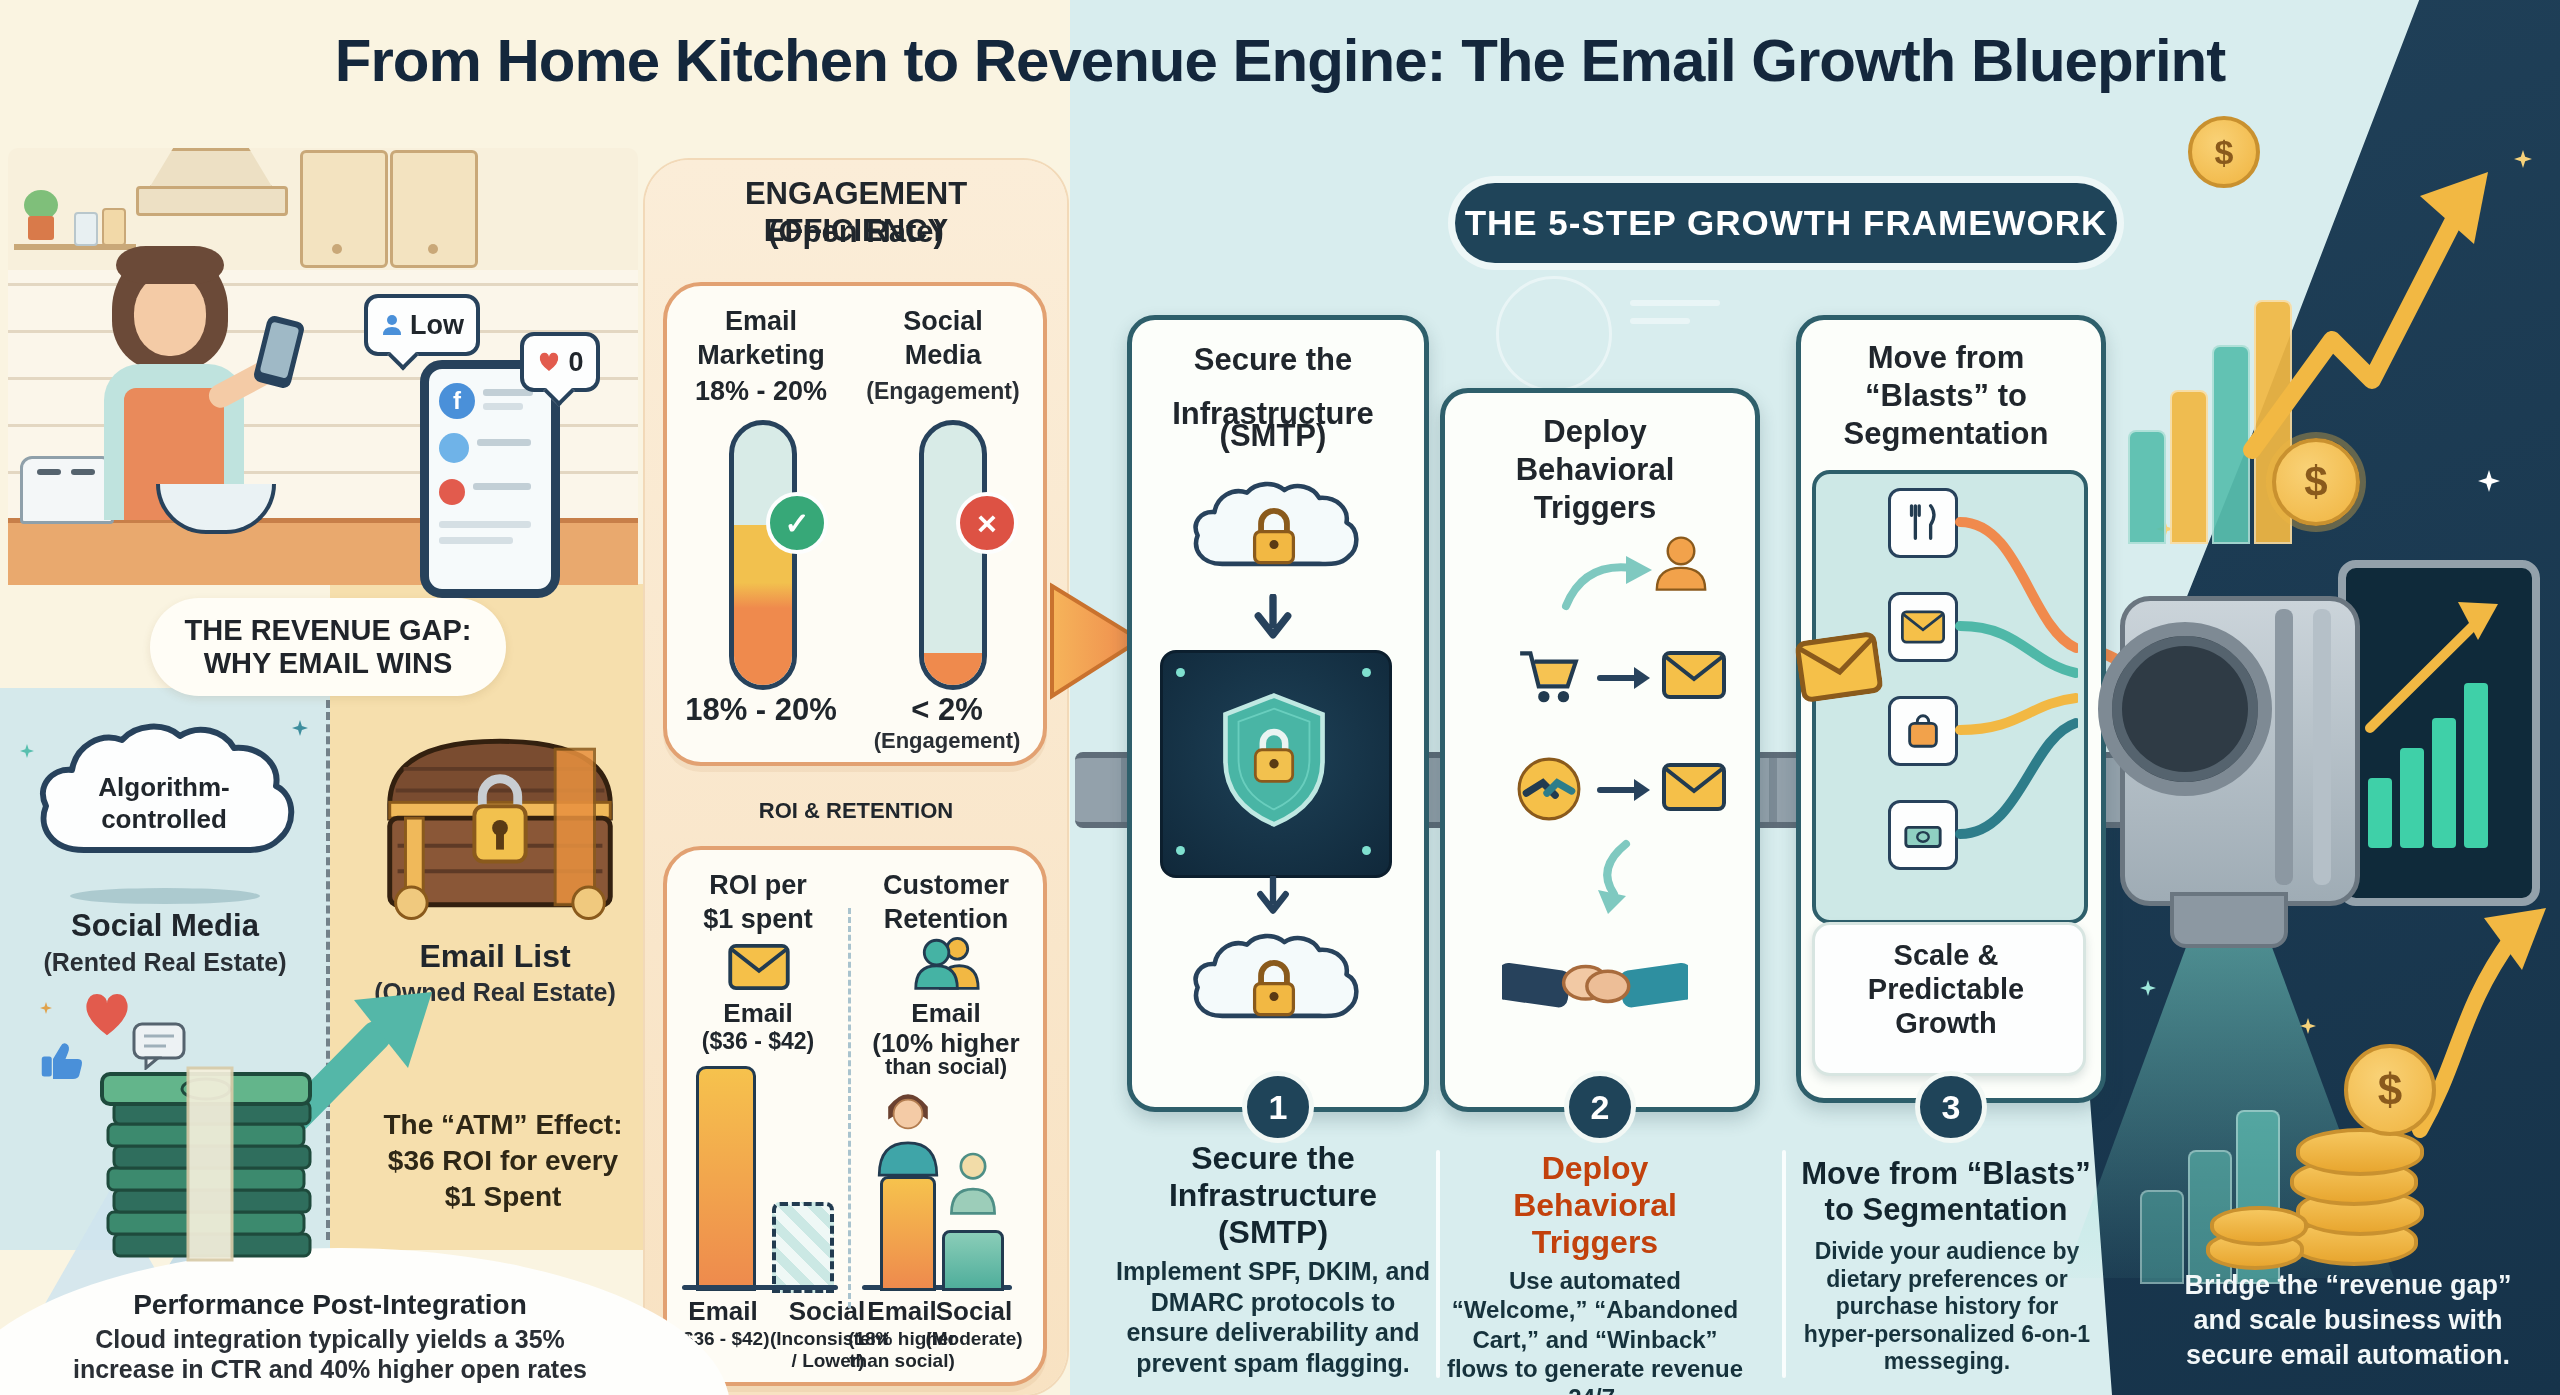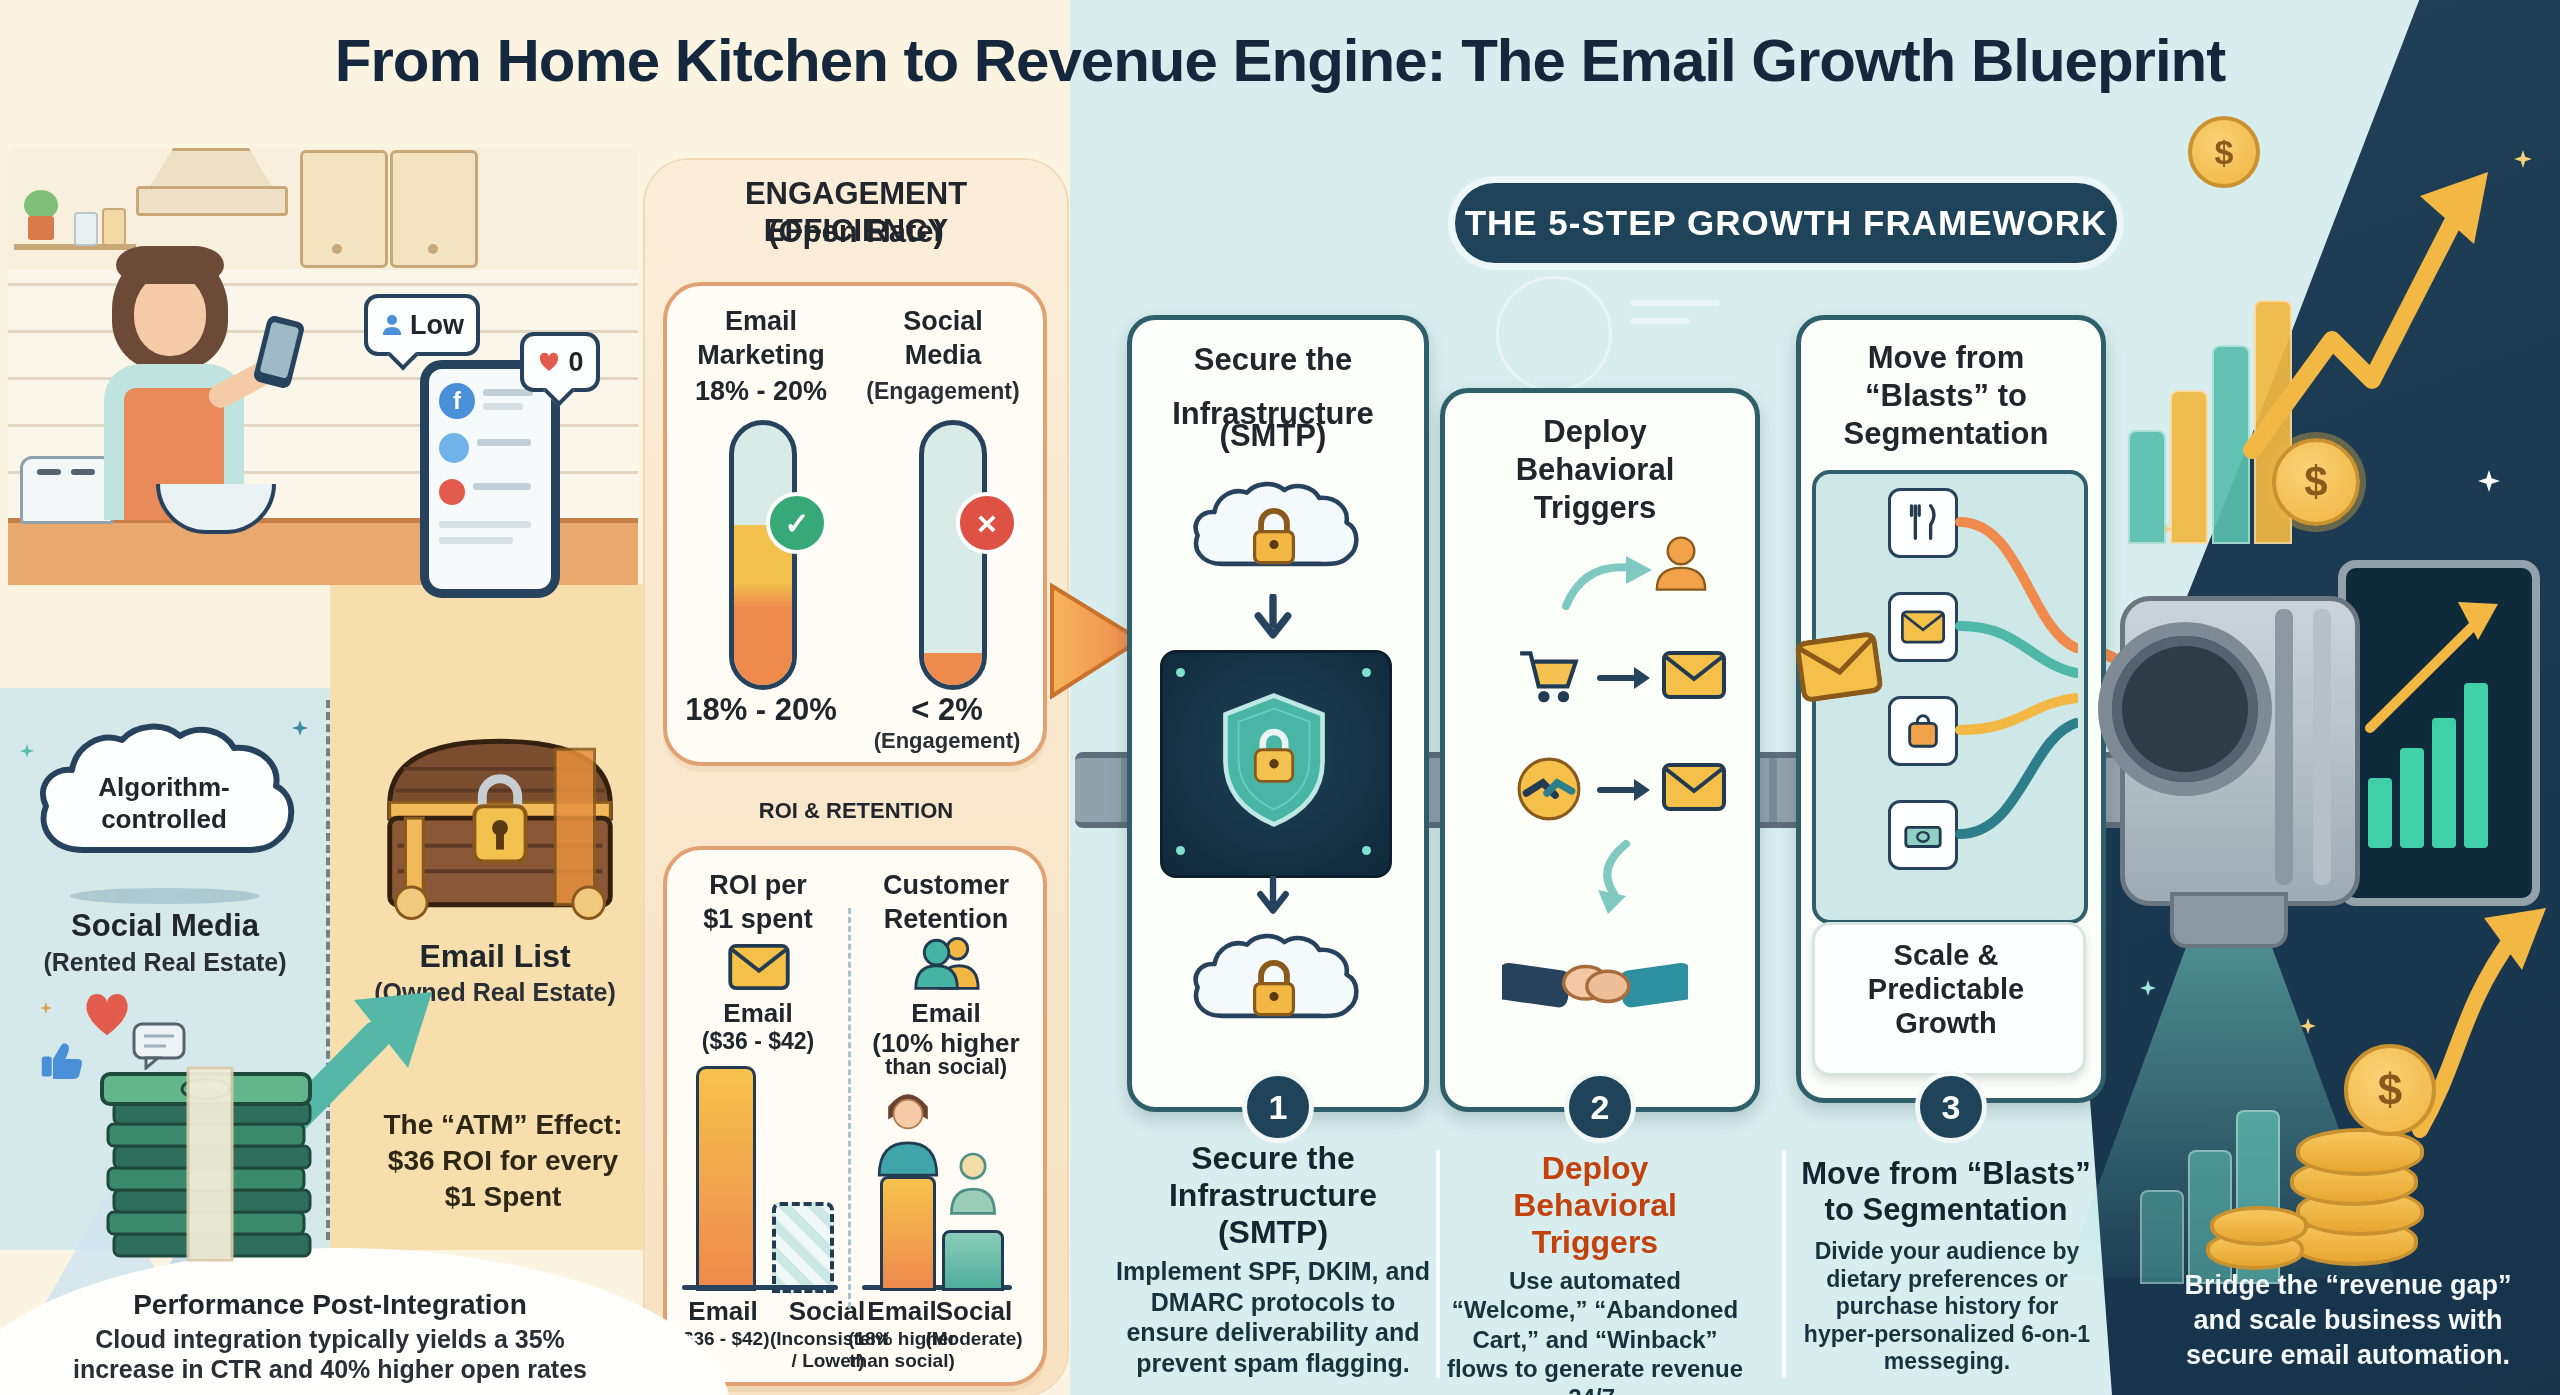--- a/index.html
+++ b/index.html
@@ -106,20 +106,25 @@
         <path d="M20 34 Q4 22 6 12 Q8 4 16 6 Q20 8 20 12 Q20 8 24 6 Q32 4 34 12 Q36 22 20 34 Z" fill="#E25B4D"></path>
         </svg>
       <span>0</span>
     </div>
   </div>
 
   <div class="abs" style="left:0;top:688px;width:330px;height:562px;background:#D5E9EB;"></div>
   <div class="abs" style="left:330px;top:584px;width:330px;height:666px;background:#F6DFAD;"></div>
   <div class="abs" style="left:326px;top:700px;height:540px;border-left:4px dashed #4A5660;opacity:.7;"></div>
 
+  <div class="abs" style="left:150px;top:598px;width:356px;height:98px;background:#FFFDF6;border-radius:50px;z-index:2;
+              display:flex;flex-direction:column;align-items:center;justify-content:center;box-shadow:0 3px 8px rgba(120,90,40,.12);">
+    <div style="font-size:29px;font-weight:bold;color:#20242A;">THE REVENUE GAP:</div>
+    <div style="font-size:29px;font-weight:bold;color:#20242A;">WHY EMAIL WINS</div>
+  </div>
 
   <svg class="abs" style="left:28px;top:722px;z-index:2;" width="272" height="152" viewBox="0 0 272 152">
     <path d="M56 128 C22 128 10 104 18 84 C8 64 24 46 44 48 C48 24 72 10 94 18 C108 2 136 0 152 14 C170 2 196 8 206 26 C232 24 252 42 248 64 C268 74 268 104 250 118 C238 130 220 128 206 128 Z" fill="#FDFEFE" stroke="#27425C" stroke-width="6" stroke-linejoin="round"></path>
   </svg>
   <div class="t" style="left:58px;top:772px;width:212px;font-size:26px;z-index:3;">Algorithm-</div>
   <div class="t" style="left:58px;top:804px;width:212px;font-size:26px;z-index:3;">controlled</div>
   <div class="abs" style="left:70px;top:888px;width:190px;height:16px;background:rgba(110,155,165,.4);border-radius:50%;"></div>
 
   <div class="t" style="left:0;top:908px;width:330px;font-size:31px;">Social Media</div>
   <div class="t sub" style="left:0;top:948px;width:330px;font-size:25px;">(Rented Real Estate)</div>

